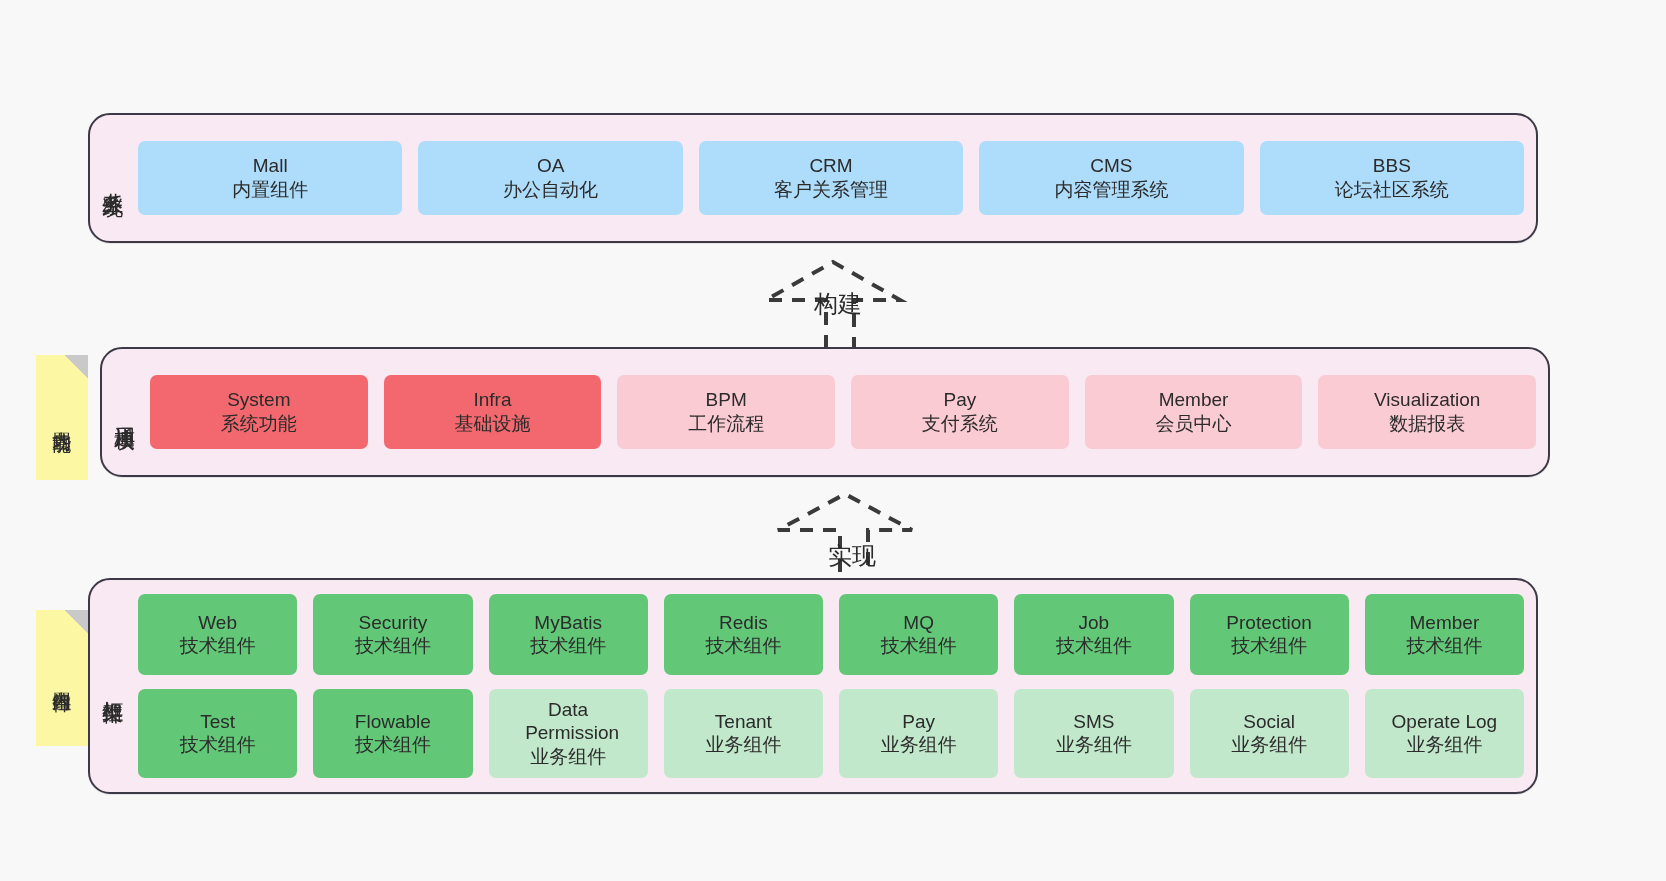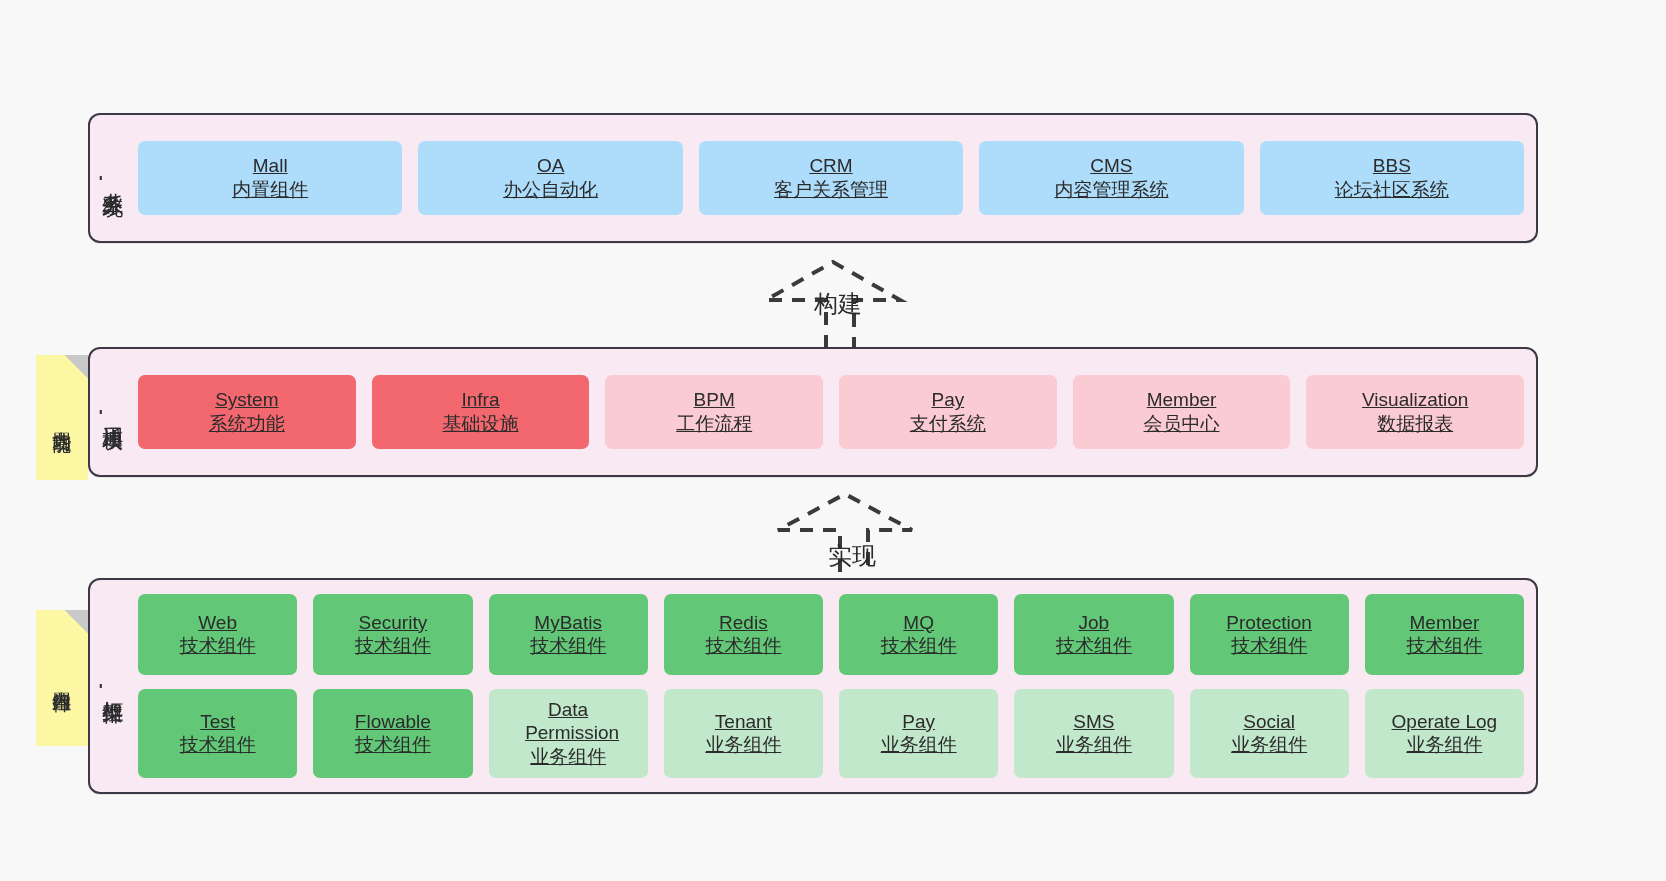--- a/index.html
+++ b/index.html
@@ -20,25 +20,24 @@
     position: absolute;
     inset: 0;
   }
 
   
   .layer {
     position: absolute;
     box-sizing: border-box;
     background: #f9e9f2;
     border: 2px solid #3d3846;
-    border-radius: 12px;
+    border-radius: 22px;
     display: flex;
     align-items: stretch;
     box-shadow: 0 1px 0 rgba(0,0,0,0.08);
-    text-decoration: underline;
   }
 
   .layer-title {
     flex: 0 0 auto;
     width: 46px;
     display: flex;
     align-items: center;
     justify-content: center;
     font-size: 21px;
     line-height: 1.12;
@@ -170,21 +169,21 @@
     </div>
   </div>
 
   <div class="arrow-wrap" style="left:758px; top:258px; width:150px; height:90px;">
     <svg width="150" height="90" viewBox="0 0 150 90">
       <path d="M 68 90 L 68 42 L 8 42 L 75 4 L 142 42 L 96 42 L 96 90" fill="none" stroke="#3a3a3a" stroke-width="4" stroke-dasharray="13 10" stroke-linecap="butt" stroke-linejoin="miter"></path>
     </svg>
     <div class="arrow-label" style="left:56px; top:30px;">构建</div>
   </div>
 
-  <div class="layer" style="left:88px; top:347px; width:1450px; height:130px;">
+  <div class="layer" style="left:100px; top:347px; width:1450px; height:130px;">
     <div class="layer-title">通用模块</div>
     <div class="layer-body">
       <div class="row" style="height:74px;">
         <div class="card red">
           <div class="title-en">System</div>
           <div class="title-cn">系统功能</div>
         </div>
         <div class="card red">
           <div class="title-en">Infra</div>
           <div class="title-cn">基础设施</div>

